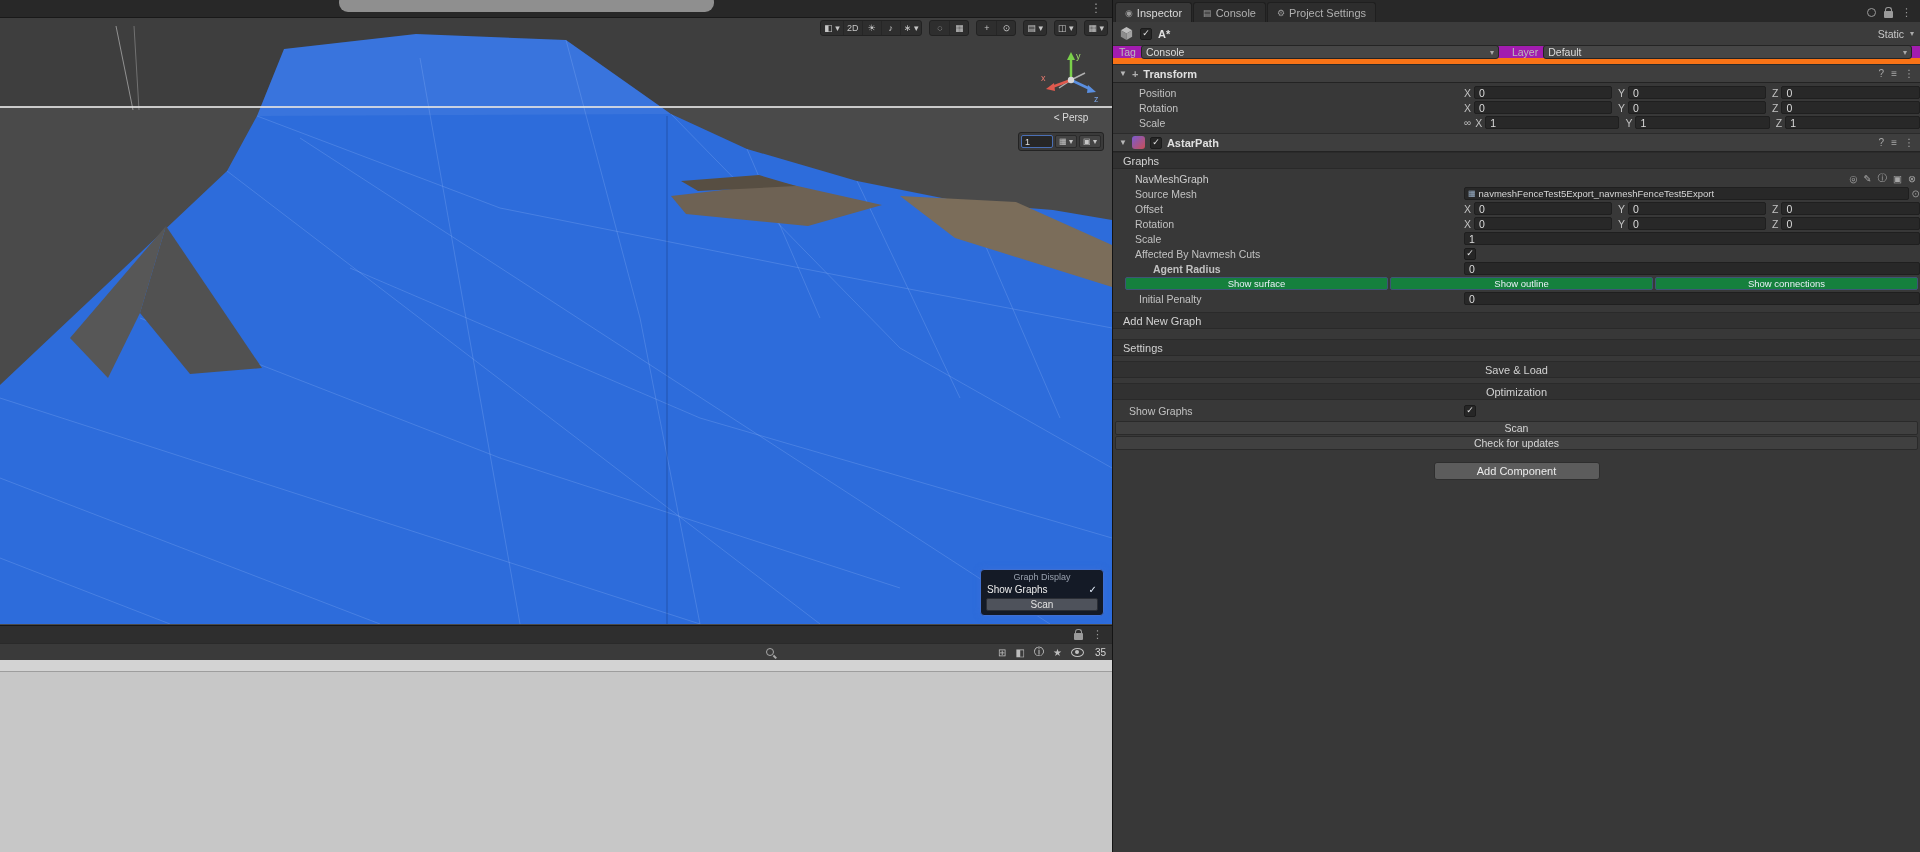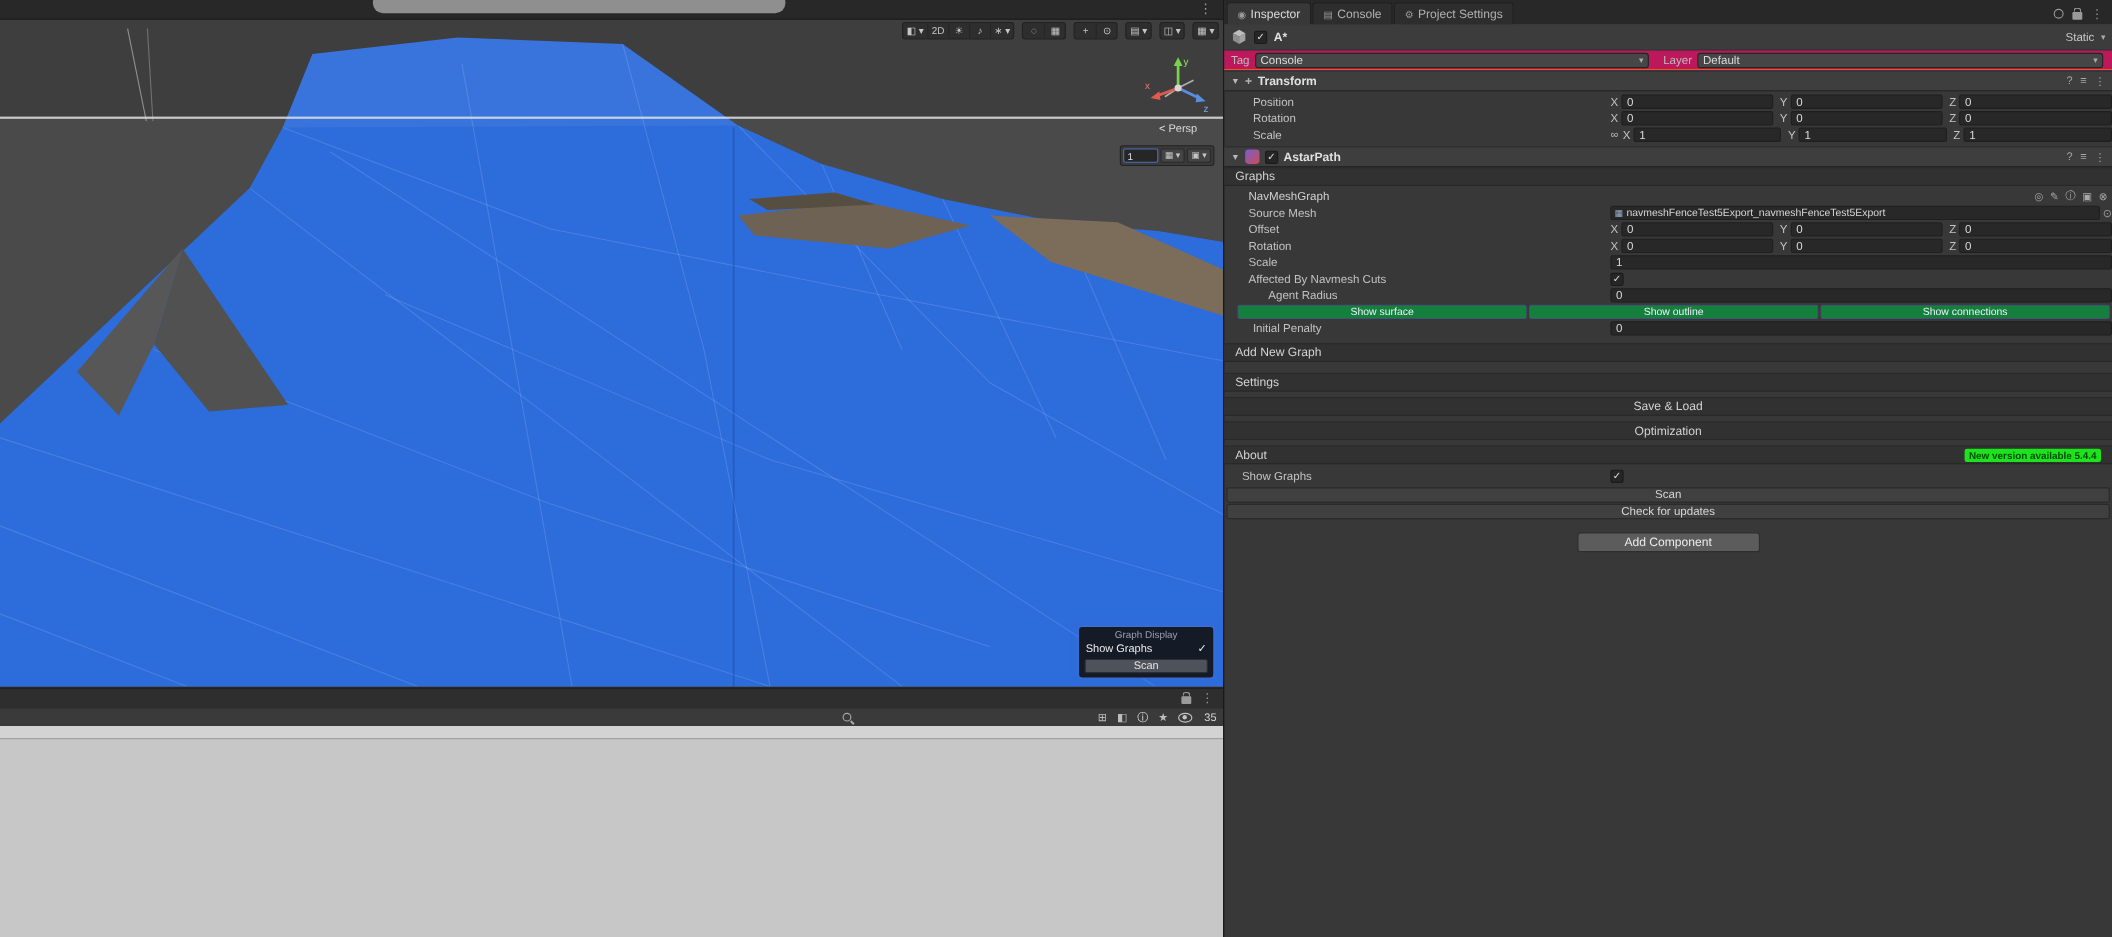--- a/index.html
+++ b/index.html
@@ -60,39 +60,39 @@
   .tab .tab-icon { font-size:9px; color:#9a9a9a; }
   .tabbar-right { margin-left:auto; display:flex; align-items:center; gap:8px; padding:0 8px 3px 0; }
   .circle-icon { width:9px; height:9px; border:1.5px solid #9a9a9a; border-radius:50%; display:inline-block; }
 
   .go-header { height:24px; background:#3c3c3c; border-bottom:1px solid #303030; display:flex; align-items:center; gap:6px; padding:0 6px; }
   .go-name { color:#e0e0e0; font-weight:bold; font-size:11px; }
   .static-label { color:#c8c8c8; font-size:10.5px; }
   .caret { color:#aaa; font-size:8px; }
   .spacer { flex:1; }
 
-  .taglayer { height:18px; background:#be185d; border-bottom:1px solid #f97316; display:flex; align-items:center; gap:5px; padding:0 6px; font-size:10.5px; }
+  .taglayer { height:18px; background:#a21caf; border-bottom:6px solid #f97316; display:flex; align-items:center; gap:5px; padding:0 6px; font-size:10.5px; }
   .dropdown { background:#464646; border:1px solid #242424; border-radius:3px; height:14px; display:flex; align-items:center; justify-content:space-between; padding:0 4px; color:#dcdcdc; font-size:10.5px; }
   .dd-tag { width:358px; }
   .dd-layer { flex:1; margin-right:2px; }
   .mini-label { color:#bcbcbc; }
 
   .comp-header { height:19px; background:#3e3e3e; border-top:1px solid #2b2b2b; border-bottom:1px solid #232323; display:flex; align-items:center; gap:5px; padding:0 6px; }
   .foldout { color:#b8b8b8; font-size:8px; }
   .comp-title { color:#e0e0e0; font-weight:bold; font-size:11px; }
   .hdr-icons { margin-left:auto; display:flex; align-items:center; gap:7px; color:#a8a8a8; font-size:10px; }
   .tool-icon { color:#b0b0b0; font-weight:bold; font-size:11px; }
   .astar-icon { width:13px; height:13px; border-radius:3px; background:linear-gradient(135deg,#7a5bd0 0%,#c94f55 100%); display:inline-block; }
 
   .checkbox { width:12px; height:12px; background:#262626; border:1px solid #1b1b1b; border-radius:2px; display:flex; align-items:center; justify-content:center; flex:0 0 auto; }
   .checkbox .checkmark { color:#e2e2e2; font-size:9px; line-height:9px; }
 
   .prop-row { display:flex; align-items:center; height:15px; padding-right:0; }
   .prop-label { flex:1; padding-left:26px; color:#c2c2c2; font-size:10.5px; white-space:nowrap; overflow:hidden; }
-  .prop-label.indent2 { padding-left:40px; }
+  .prop-label.indent2 { padding-left:40px;font-weight:bold; }
   .prop-label.indent1 { padding-left:22px; }
   .prop-value { flex:0 0 456px; display:flex; align-items:center; gap:3px; }
   .triple { display:flex; gap:6px; flex:1; }
   .axis { flex:1; display:flex; align-items:center; gap:3px; }
   .axis-label { color:#c2c2c2; font-size:10.5px; }
   .field { height:13px; background:#282828; border:1px solid #1f1f1f; border-radius:2px; color:#dcdcdc; font-size:10.5px; display:flex; align-items:center; padding:0 4px; }
   .axis .field, .field.wide { flex:1; }
   .link-icon { color:#b8b8b8; font-size:10px; margin-right:1px; }
 
   .section-row { height:17px; background:#313131; border-top:1px solid #2a2a2a; border-bottom:1px solid #292929; display:flex; align-items:center; padding:0 10px; color:#d2d2d2; font-size:11px; }
@@ -488,24 +488,20 @@
     </div>
     <div class="section-row mt10">
       <span>Settings</span>
     </div>
     <div class="section-row mt5">
       <span>Save &amp; Load</span>
     </div>
     <div class="section-row mt5">
       <span>Optimization</span>
     </div>
-    <div class="section-row mt5">
-      <span>About</span>
-      <span class="badge">New version available 5.4.4</span>
-    </div>
 
     <div class="prop-row mt3">
       <span class="prop-label" style="padding-left:16px">Show Graphs</span>
       <div class="prop-value">
           <span class="checkbox">
             <span class="checkmark">✓</span>
           </span>
         </div>
     </div>
 

